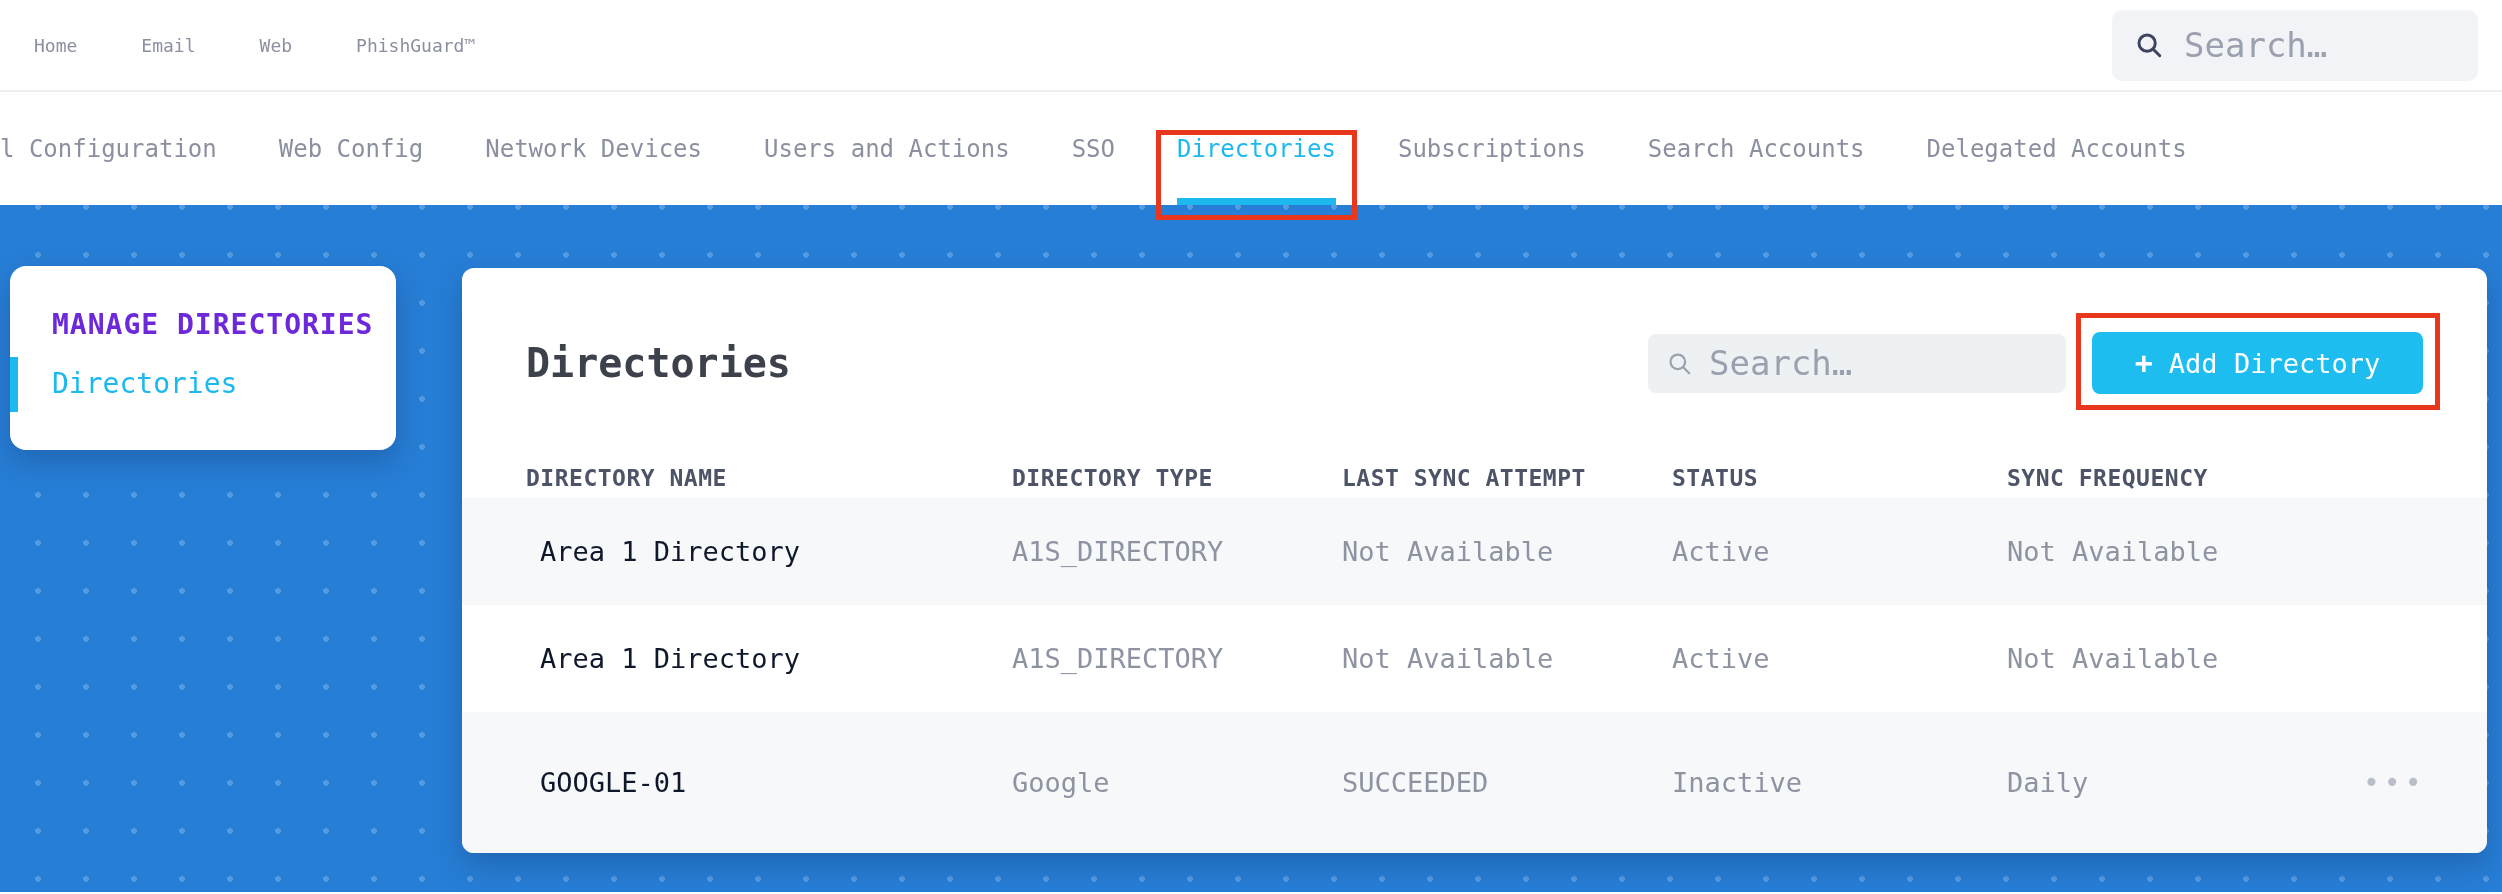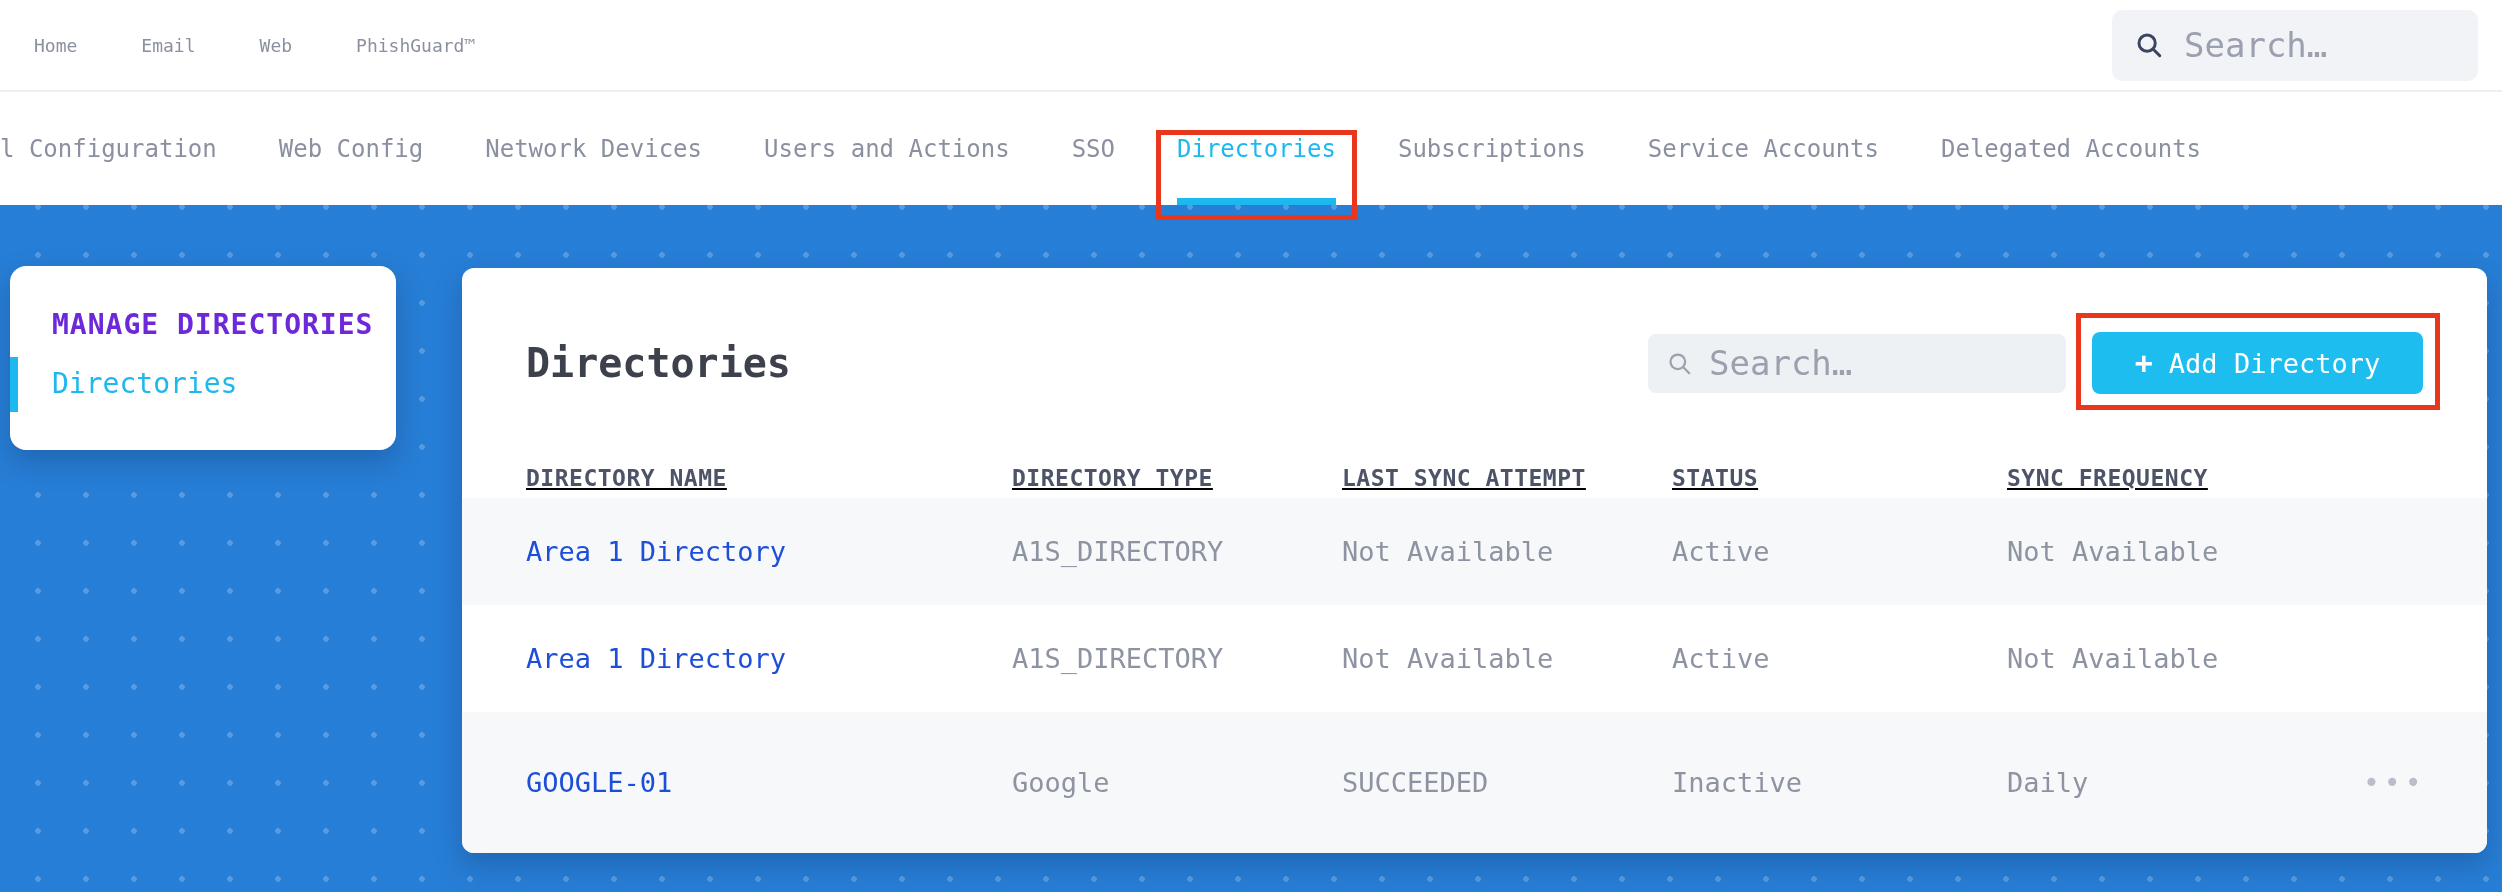--- a/index.html
+++ b/index.html
@@ -80,27 +80,27 @@
     width:331px; height:62px; border:none; border-radius:8px; cursor:pointer;
     background:#1ebdf0; color:#ffffff; font-family:inherit; font-size:27px; white-space:nowrap;
   }
   .add-btn .plus { font-size:30px; font-weight:bold; line-height:1; }
 
   
   .grid-row {
     display:grid; grid-template-columns:486px 330px 330px 335px 1fr 60px;
     align-items:center; padding:0 64px;
   }
-  .thead { height:40px;text-decoration:underline; }
+  .thead { height:40px; }
   .th { font-size:23px; font-weight:bold; color:#4d5468; letter-spacing:0.5px; white-space:nowrap; }
   .tr { height:107px; }
   .tr.tint { background:#f6f8fa; }
   .tr.last { height:141px; }
   .cell { font-size:27px; color:#8d93a1; white-space:nowrap; }
-  .cell.link { color:#1d4ed8; text-decoration:none; cursor:pointer; }
+  .cell.link { color:#0f172a; text-decoration:none; cursor:pointer;margin-left:14px; }
   .menu-cell { text-align:right; }
   .ellipsis { font-size:28px; letter-spacing:4px; color:#b9bfc9; cursor:pointer; line-height:1; }
 </style>
 </head>
 <body>
 
 <div class="header">
   <div class="nav-row1">
     <nav id="top-nav">
         <span class="nav-item">Home</span>
@@ -136,21 +136,21 @@
         </div>
         <div class="tab active">
           <span>Directories</span>
           <i class="underline"></i>
           <div class="red-box"></div>
         </div>
         <div class="tab">
           <span>Subscriptions</span>
         </div>
         <div class="tab">
-          <span>Service Accounts</span>
+          <span>Search Accounts</span>
         </div>
         <div class="tab">
           <span>Delegated Accounts</span>
         </div>
       </nav>
   </div>
 </div>
 
 <div class="blue-area">
 

